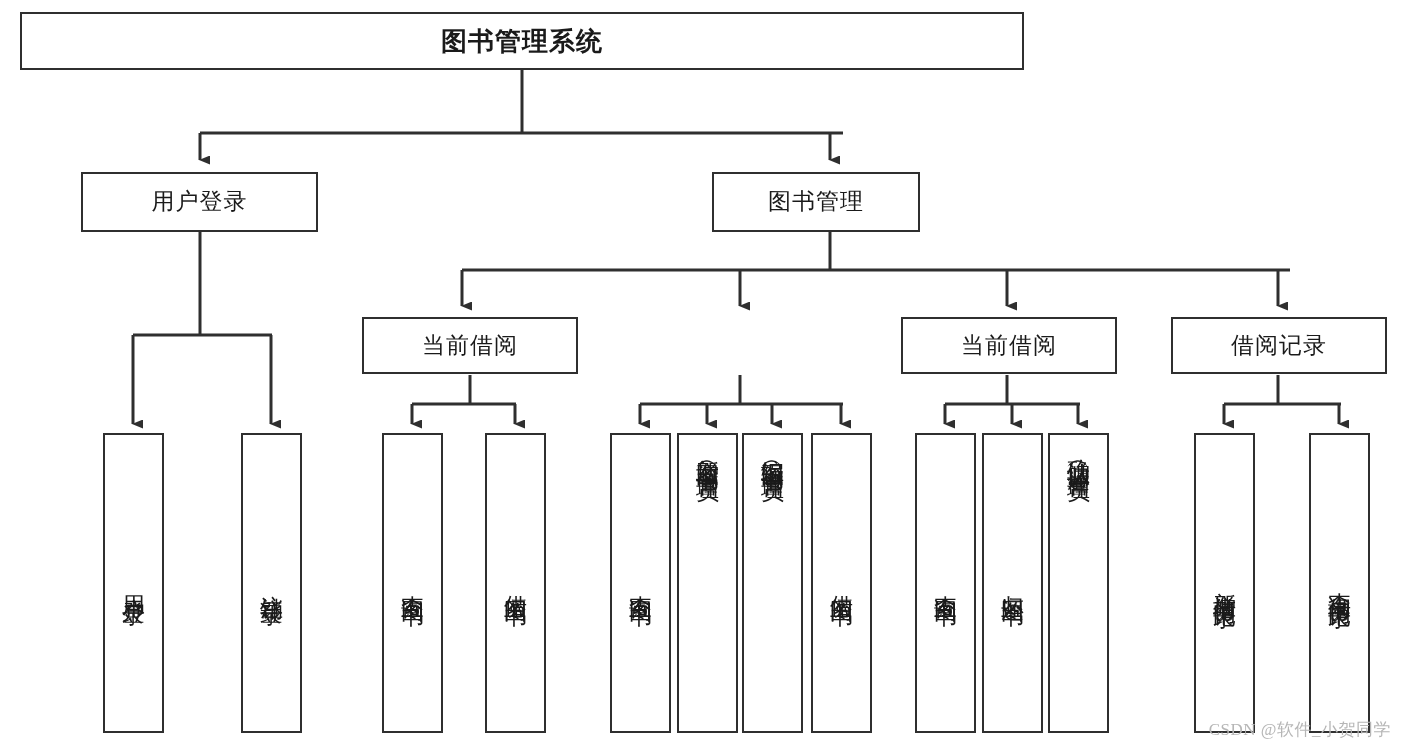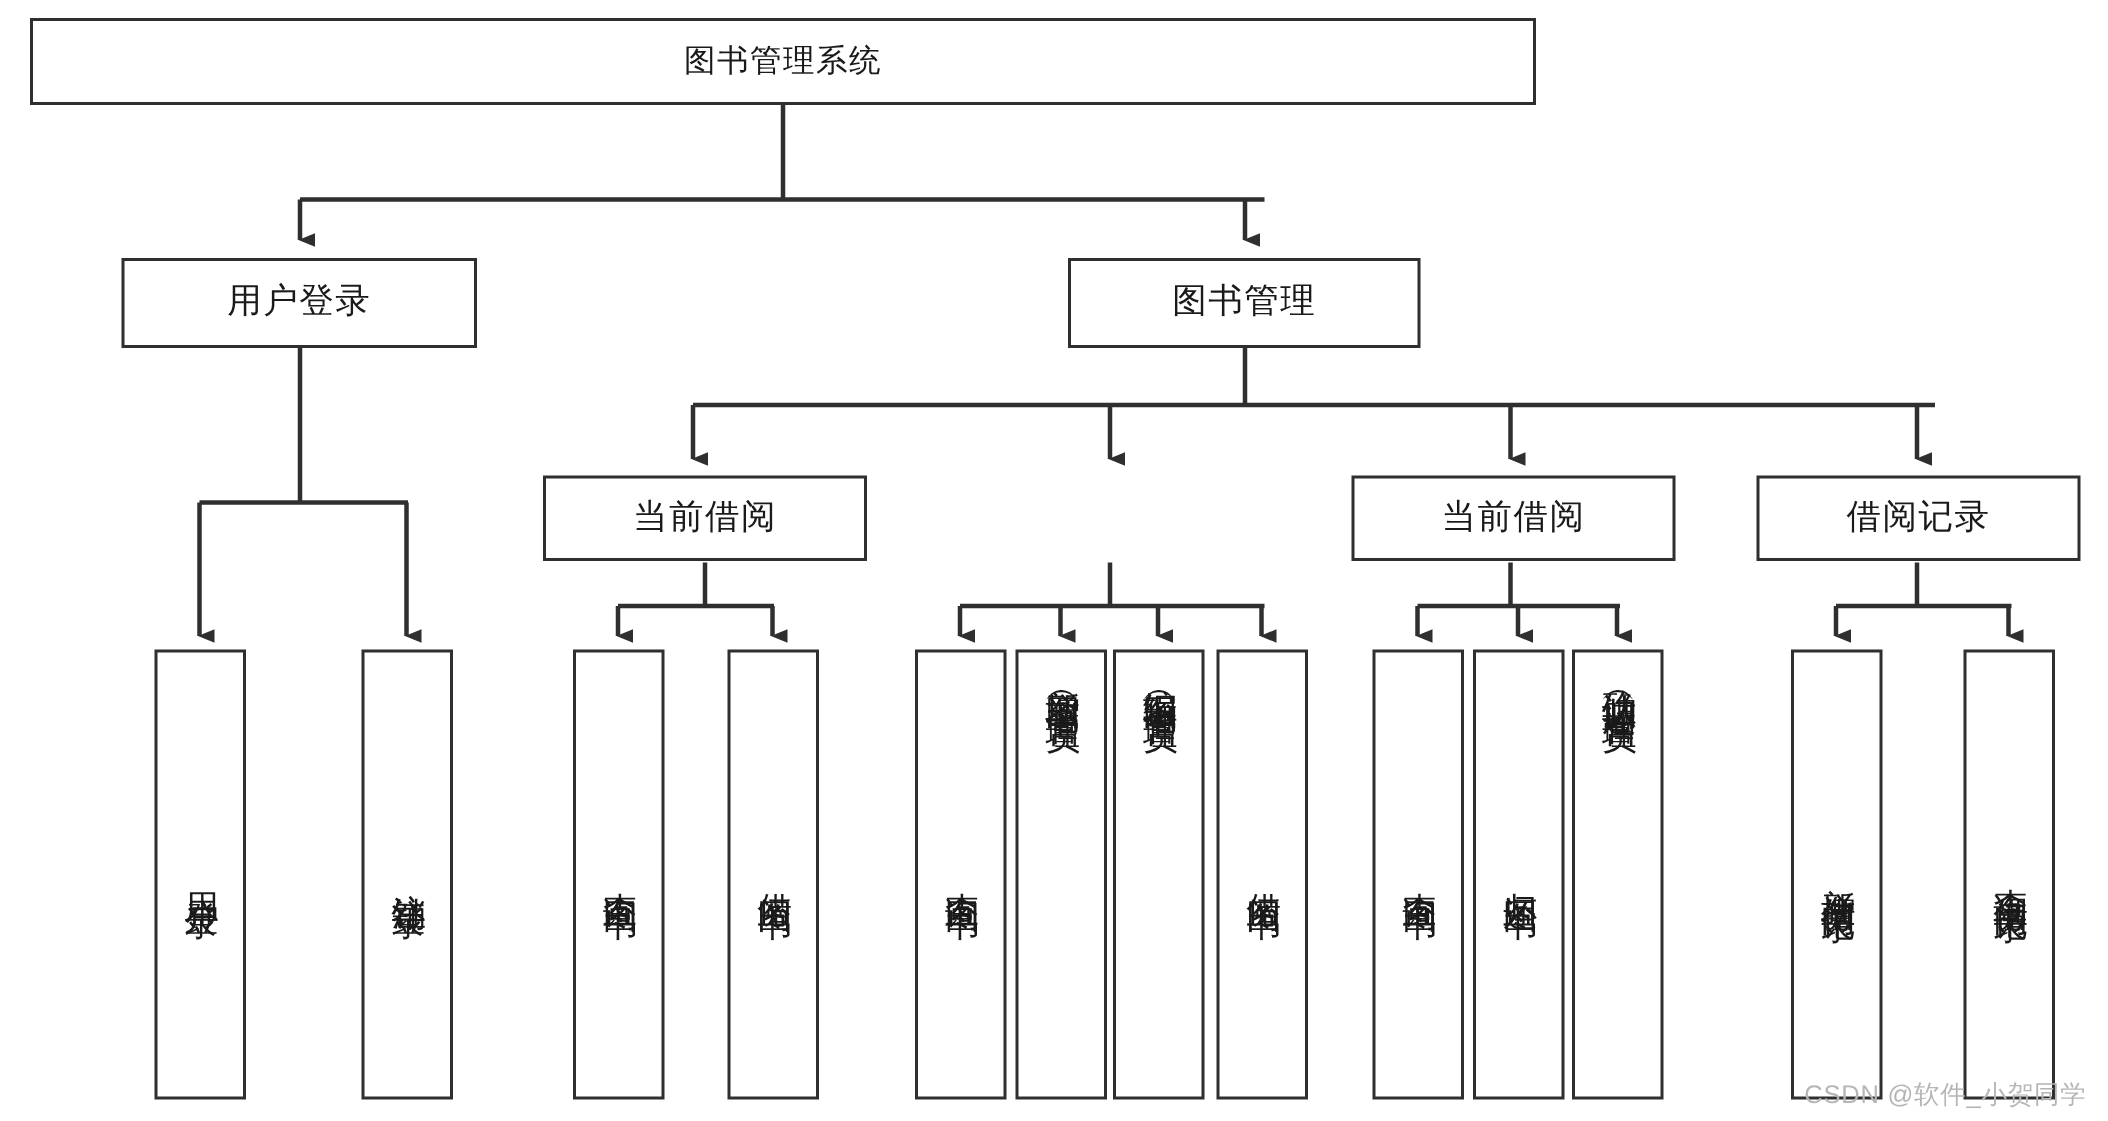--- a/index.html
+++ b/index.html
@@ -36,21 +36,22 @@
     color: #1a1a1a;
     z-index: 2;
   }
   .node-h {
     font-size: 23px;
     letter-spacing: 1px;
     line-height: 1.1;
     white-space: nowrap;
   }
   .node-root {
-    font-size: 21px;
+    font-size: 26px;
+    font-weight: bold;
   }
   .node-v {
     writing-mode: vertical-rl;
     text-orientation: upright;
     font-size: 23px;
     line-height: 1.18;
     letter-spacing: 3px;
     padding: 6px 0;
     justify-content: center;
   }
@@ -62,21 +63,21 @@
   }
   #watermark {
     position: absolute;
     right: 14px;
     bottom: 6px;
     font-size: 17px;
     color: #b6b6b6;
     letter-spacing: 0.5px;
     z-index: 5;
     white-space: nowrap;
-    font-family: Liberation Sans, sans-serif;
+    font-family: Liberation Serif, serif;
   }
 </style>
 </head>
 <body>
 
 <div id="diagram-root">
 
   <svg id="diagram-svg" viewBox="0 0 1405 747" xmlns="http://www.w3.org/2000/svg">
     <defs>
       <marker id="arrowhead" markerWidth="9" markerHeight="11" refX="4.5" refY="10" orient="auto" markerUnits="userSpaceOnUse">
@@ -128,21 +129,21 @@
     </g>
   </svg>
 
   <div class="node node-h node-root" style="left:20px; top:12px; width:1004px; height:58px;">
     <span class="node-label">图书管理系统</span>
   </div>
 
   <div class="node node-h" style="left:81px; top:172px; width:237px; height:60px;">
     <span class="node-label">用户登录</span>
   </div>
-  <div class="node node-h" style="left:712px; top:172px; width:235px; height:60px;">
+  <div class="node node-h" style="left:712px; top:172px; width:208px; height:60px;">
     <span class="node-label">图书管理</span>
   </div>
 
   <div class="node node-h" style="left:362px; top:317px; width:216px; height:57px;">
     <span class="node-label">当前借阅</span>
   </div>
   <div class="node node-h" style="left:1171px; top:317px; width:216px; height:57px;">
     <span class="node-label">借阅记录</span>
   </div>
   <div class="node node-h" style="left:901px; top:317px; width:216px; height:57px;">

